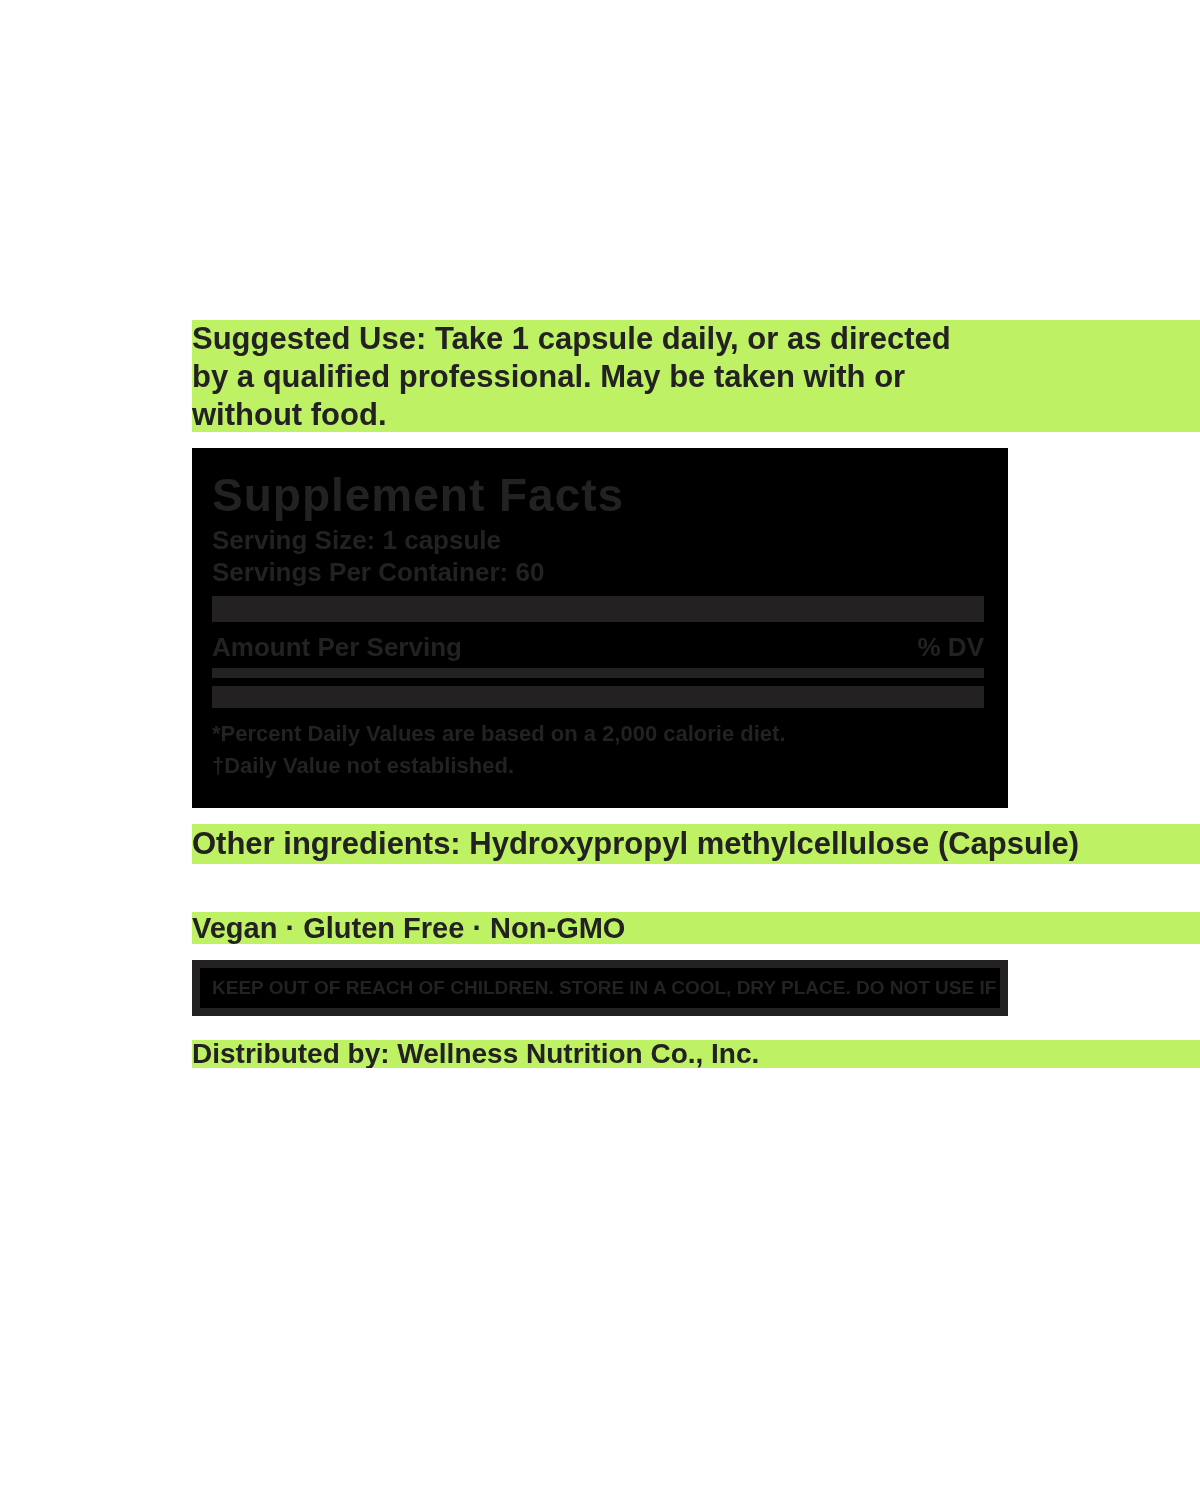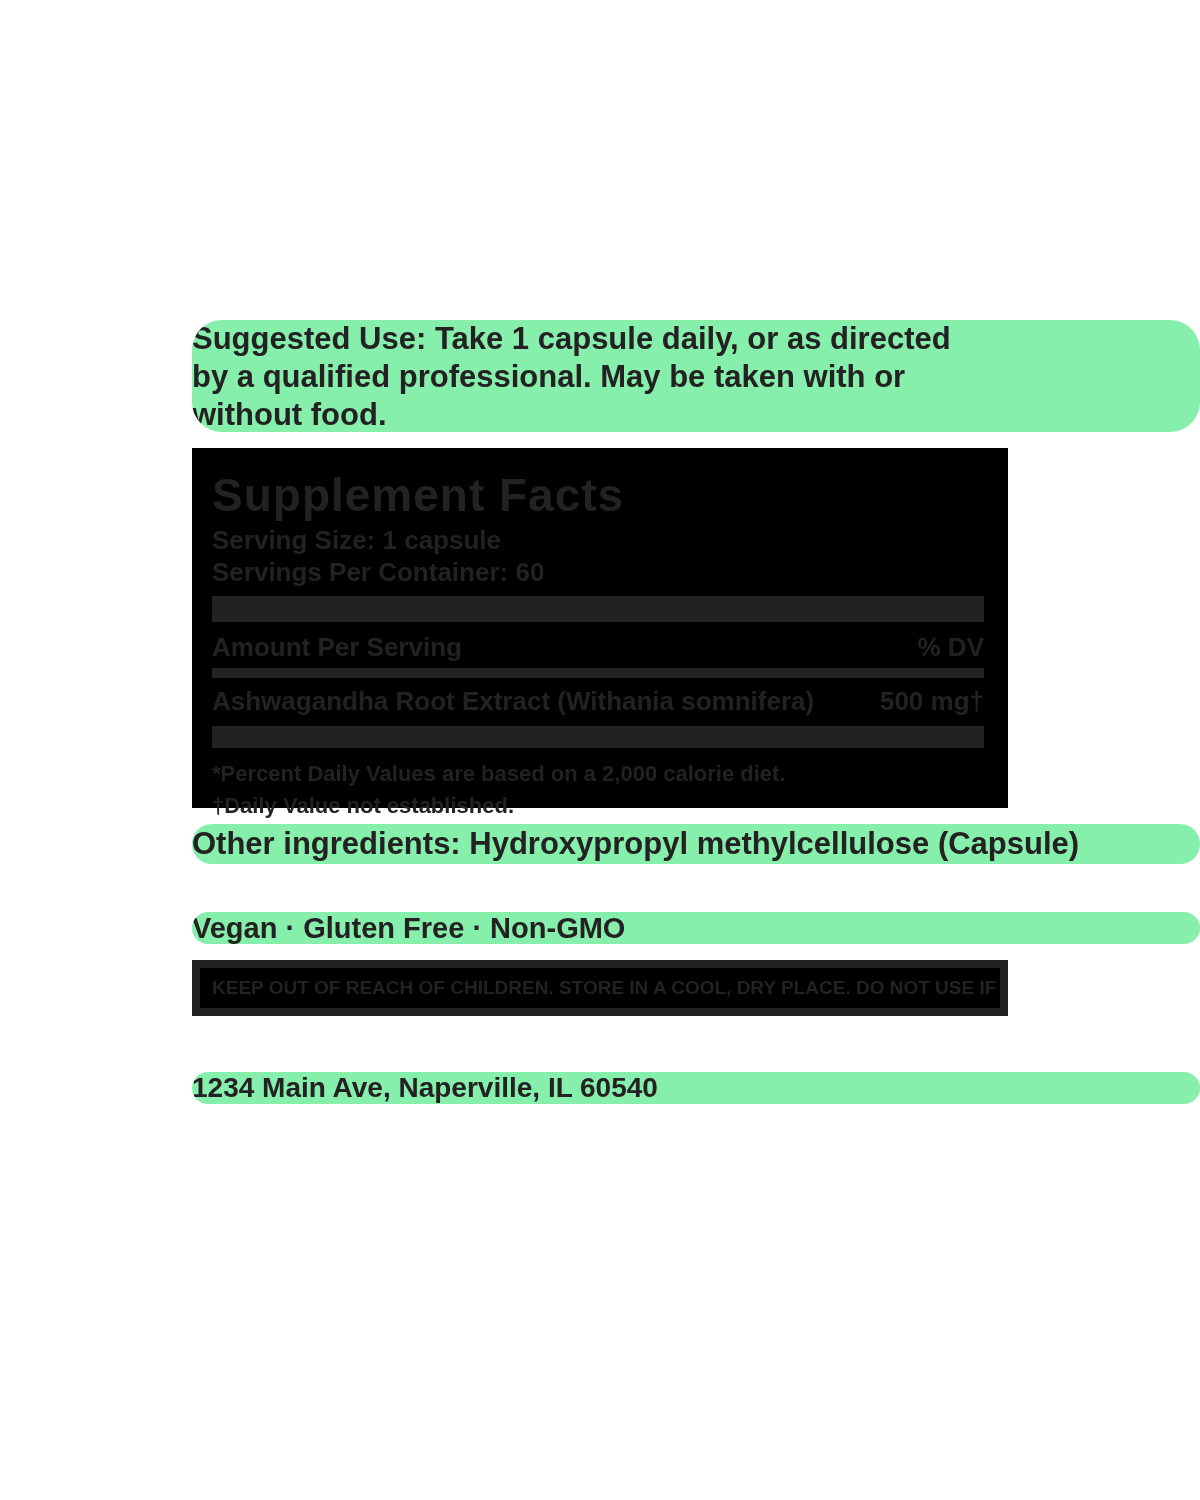--- a/index.html
+++ b/index.html
@@ -9,26 +9,25 @@
       overflow: hidden;
       font-family: "Liberation Sans", sans-serif;
       color: #222222;
     }
     .page { position: relative; width: 1200px; height: 1500px; }
 
     .band {
       position: absolute;
       left: 192px;
       right: 0;
-      background: #86efac;
+      background: #bef264;
       color: #232122;
       font-weight: 700;
       white-space: nowrap;
       overflow: hidden;
-      border-radius: 30px;
     }
 
     
     #suggested {
       top: 320px; height: 112px;
       padding: 0 0 0 0;
       font-size: 31px; line-height: 38px;
       white-space: normal;
     }
     #suggested .inner { width: 800px; padding-top: 0; }
@@ -106,32 +105,28 @@
     <div class="facts-inner">
       <div class="facts-title">Supplement Facts</div>
       <div class="facts-serving">Serving Size: 1 capsule</div>
       <div class="facts-serving">Servings Per Container: 60</div>
       <div class="rule-thick"></div>
       <div class="facts-row">
         <span>Amount Per Serving</span>
         <span>% DV</span>
       </div>
       <div class="rule-med"></div>
-      <div class="facts-row">
-        <span>Ashwagandha Root Extract (Withania somnifera)</span>
-        <span>500 mg†</span>
-      </div>
       <div class="rule-thick" style="height:22px;margin-top:8px;"></div>
       <div class="facts-foot">*Percent Daily Values are based on a 2,000 calorie diet.</div>
       <div class="facts-foot" style="margin-top:8px;">†Daily Value not established.</div>
     </div>
   </div>
 
   <div class="band" id="ingredients">Other ingredients: Hydroxypropyl methylcellulose (Capsule)</div>
   <div class="band" id="origin">Vegan · Gluten Free · Non-GMO</div>
 
   <div id="warning">
     <div class="warning-inner">KEEP OUT OF REACH OF CHILDREN. STORE IN A COOL, DRY PLACE. DO NOT USE IF SEAL IS BROKEN.</div>
   </div>
 
-  <div class="band" id="mfg2">1234 Main Ave, Naperville, IL 60540</div>
+  <div class="band" id="mfg1">Distributed by: Wellness Nutrition Co., Inc.</div>
 
 </div>
 
 </body></html>

